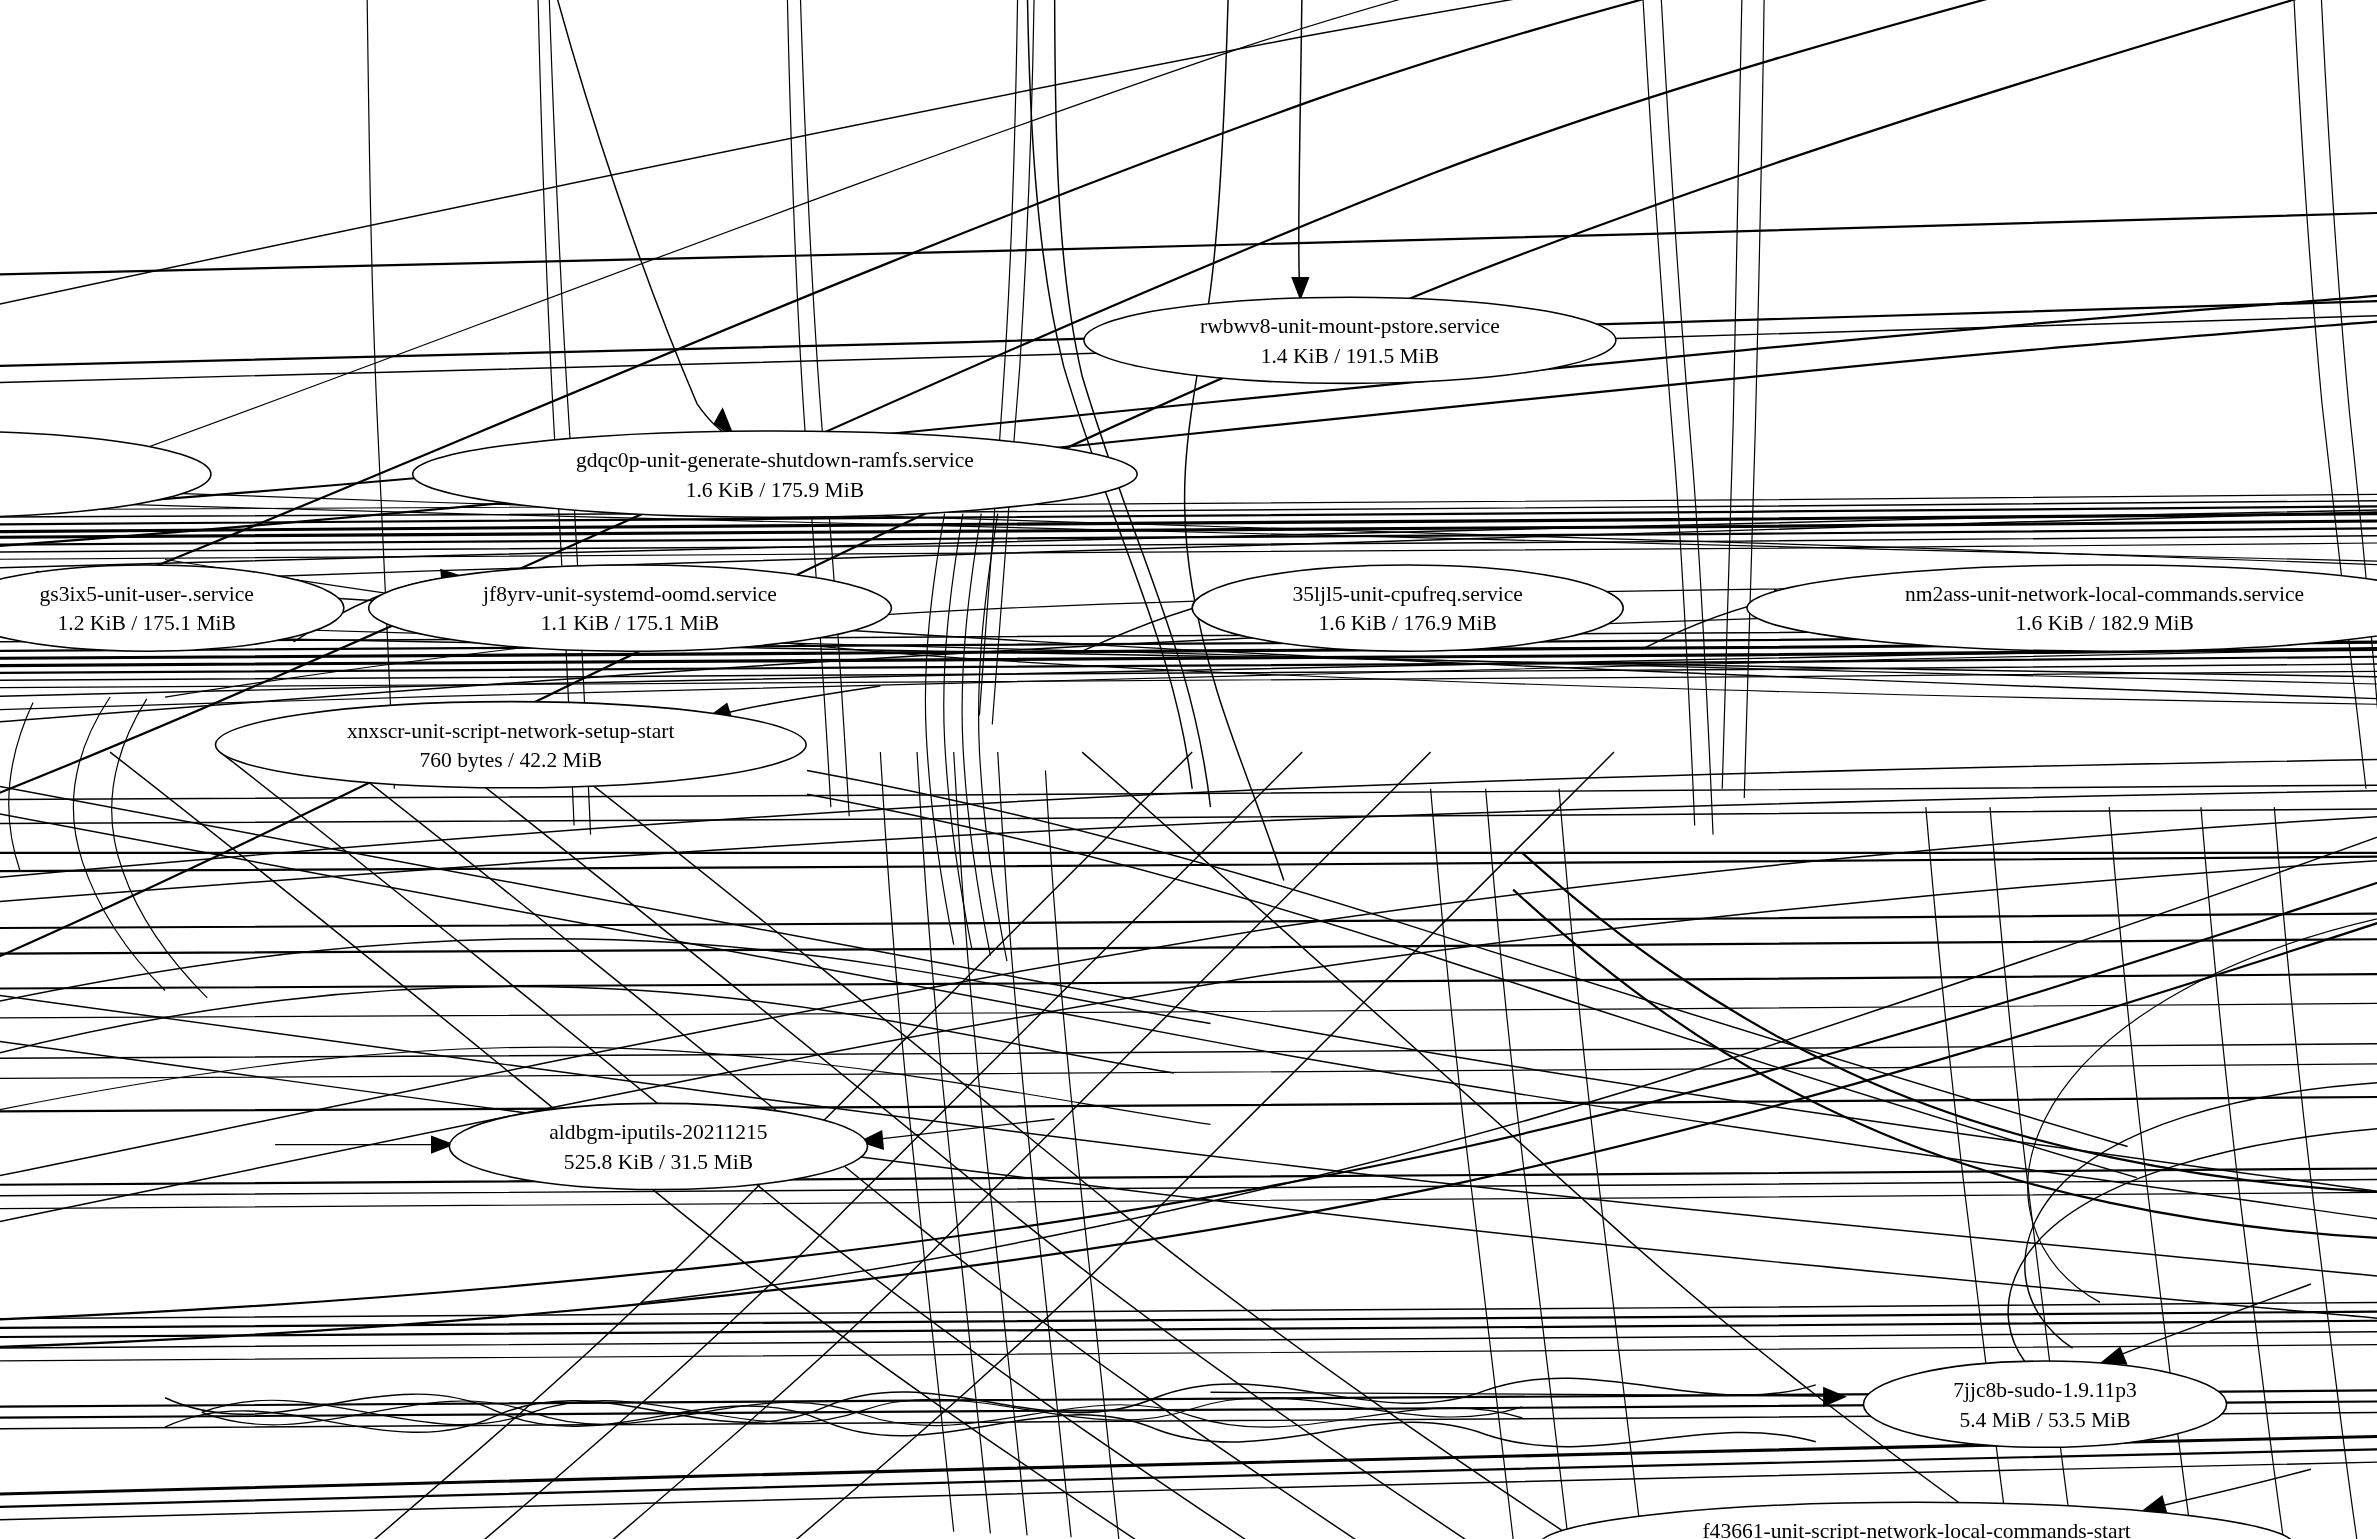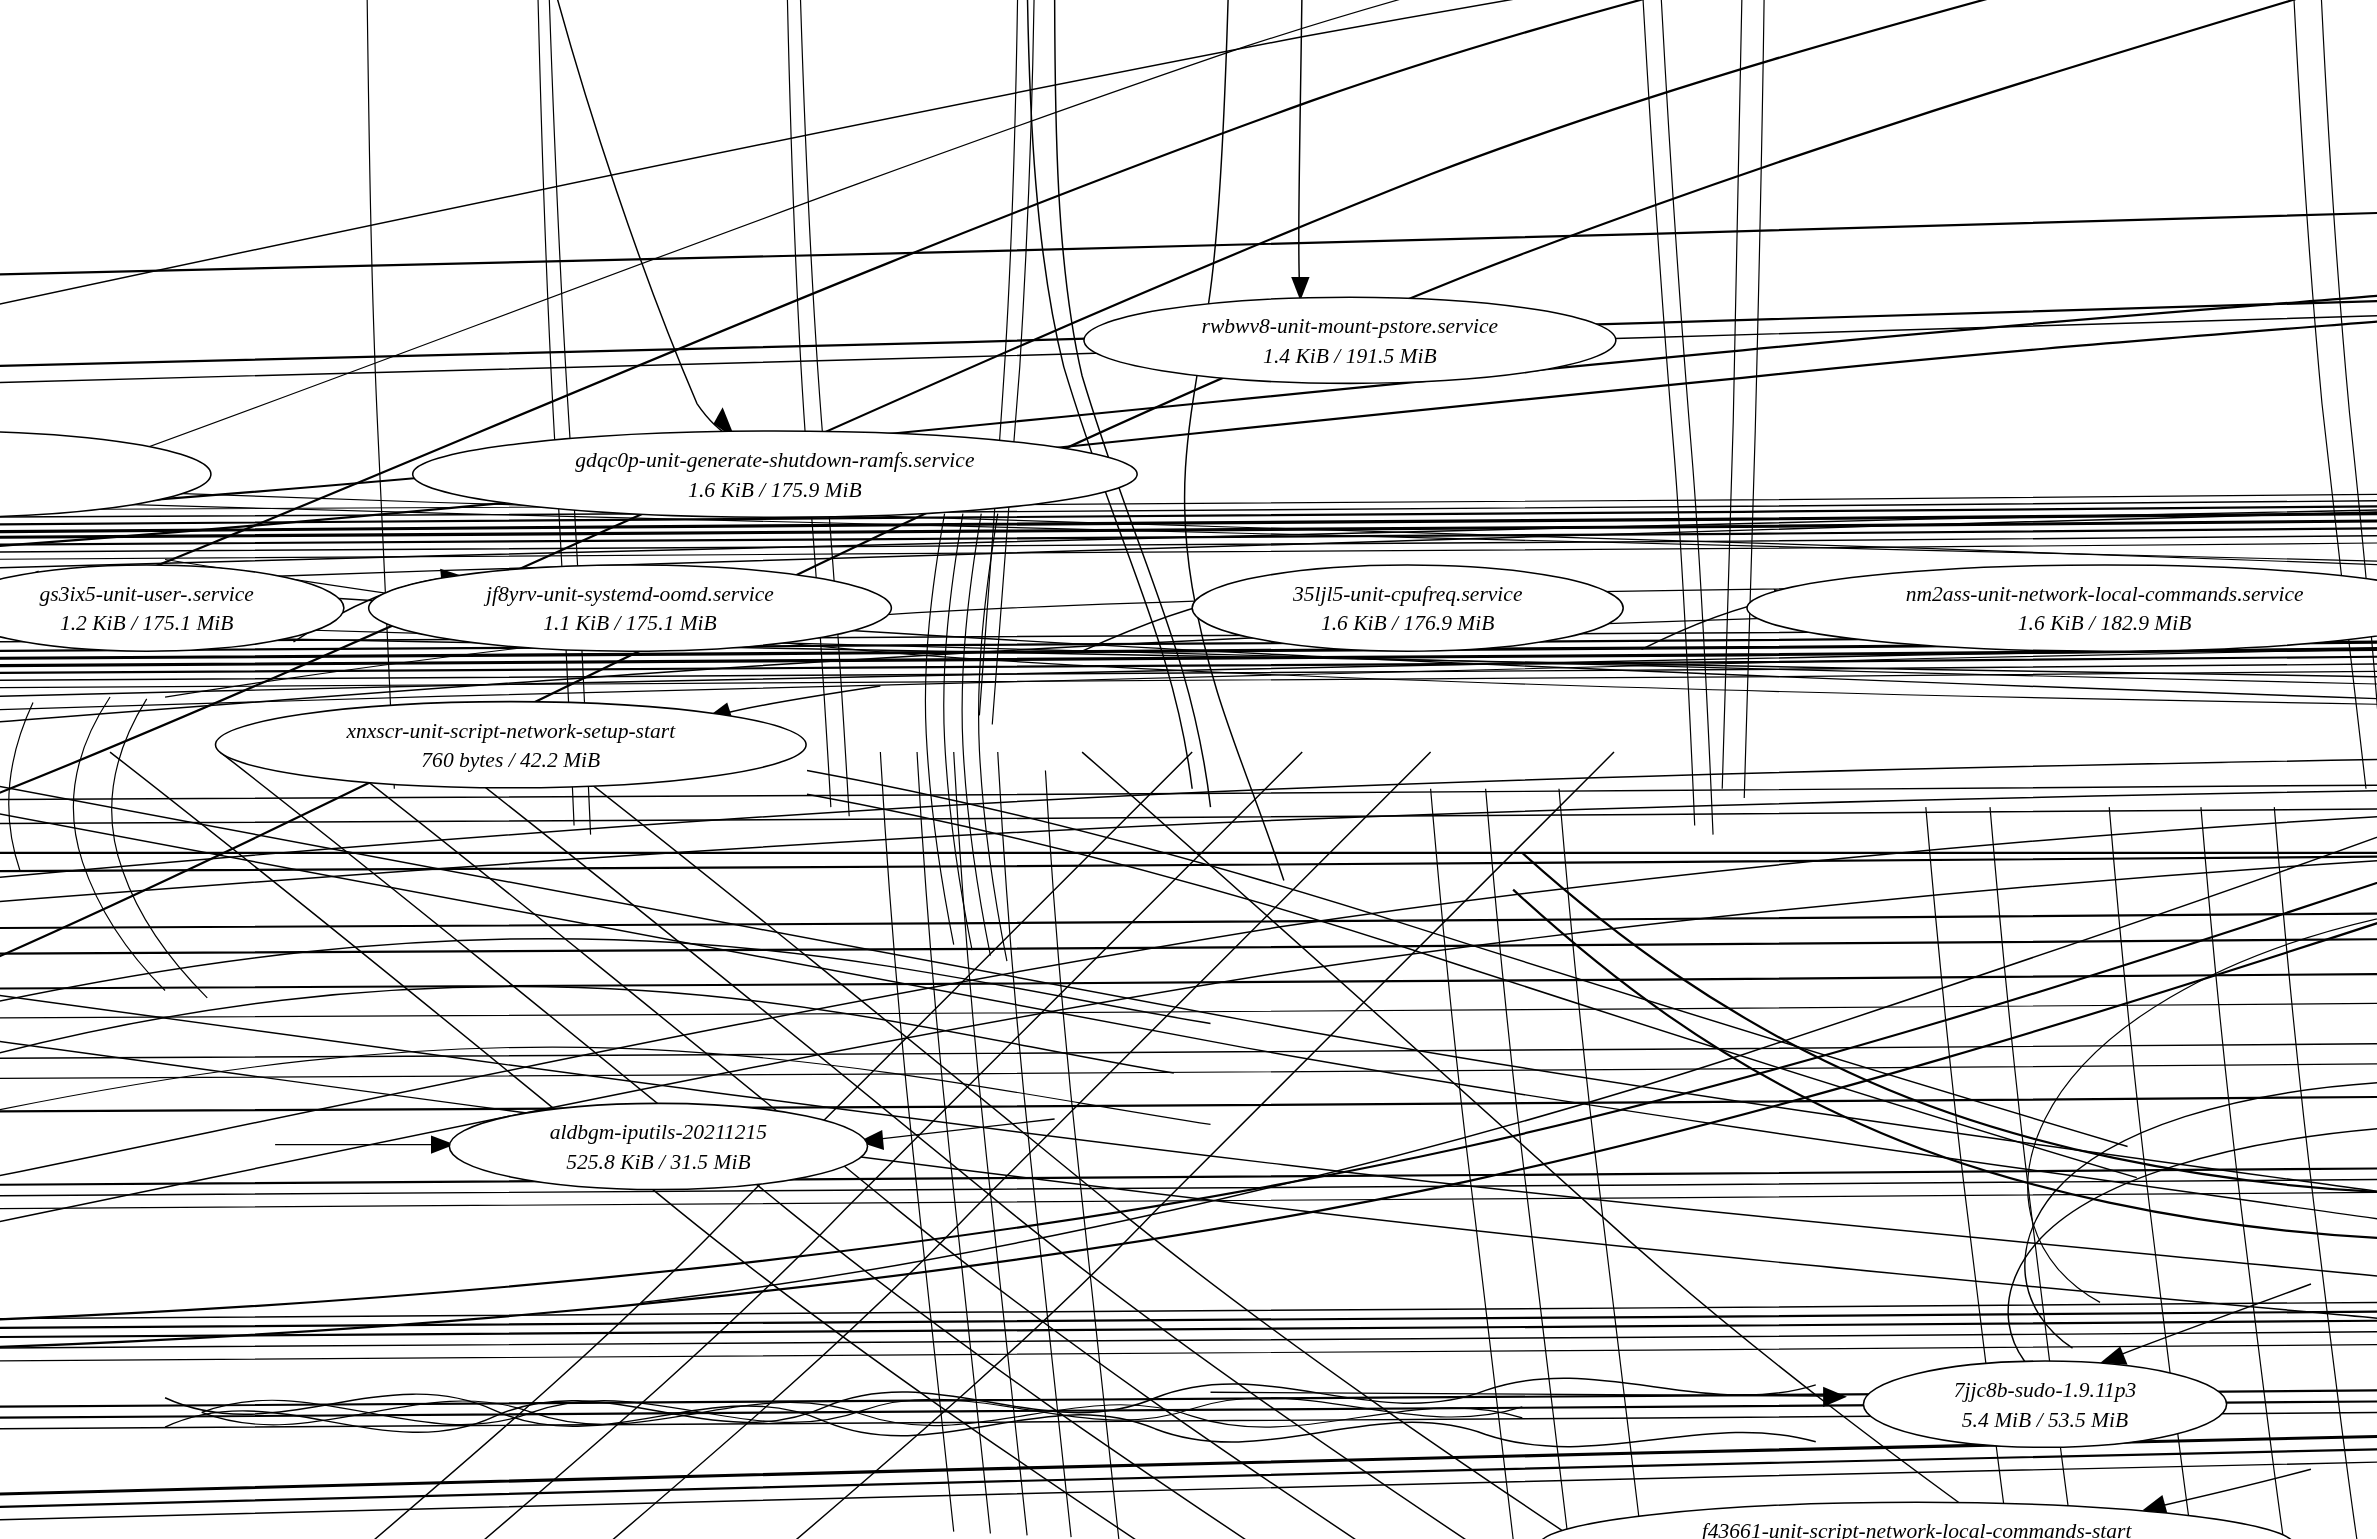--- a/index.html
+++ b/index.html
@@ -7,21 +7,20 @@
     padding: 0;
     background: #ffffff;
   }
   #canvas {
     position: relative;
     width: 2377px;
     height: 1539px;
     background: #ffffff;
     overflow: hidden;
     font-family: "Liberation Serif", "DejaVu Serif", serif;
-    font-style: italic;
   }
   #graph-svg {
     position: absolute;
     top: 0;
     left: 0;
     width: 2377px;
     height: 1539px;
     display: block;
   }
   .edge-path {

